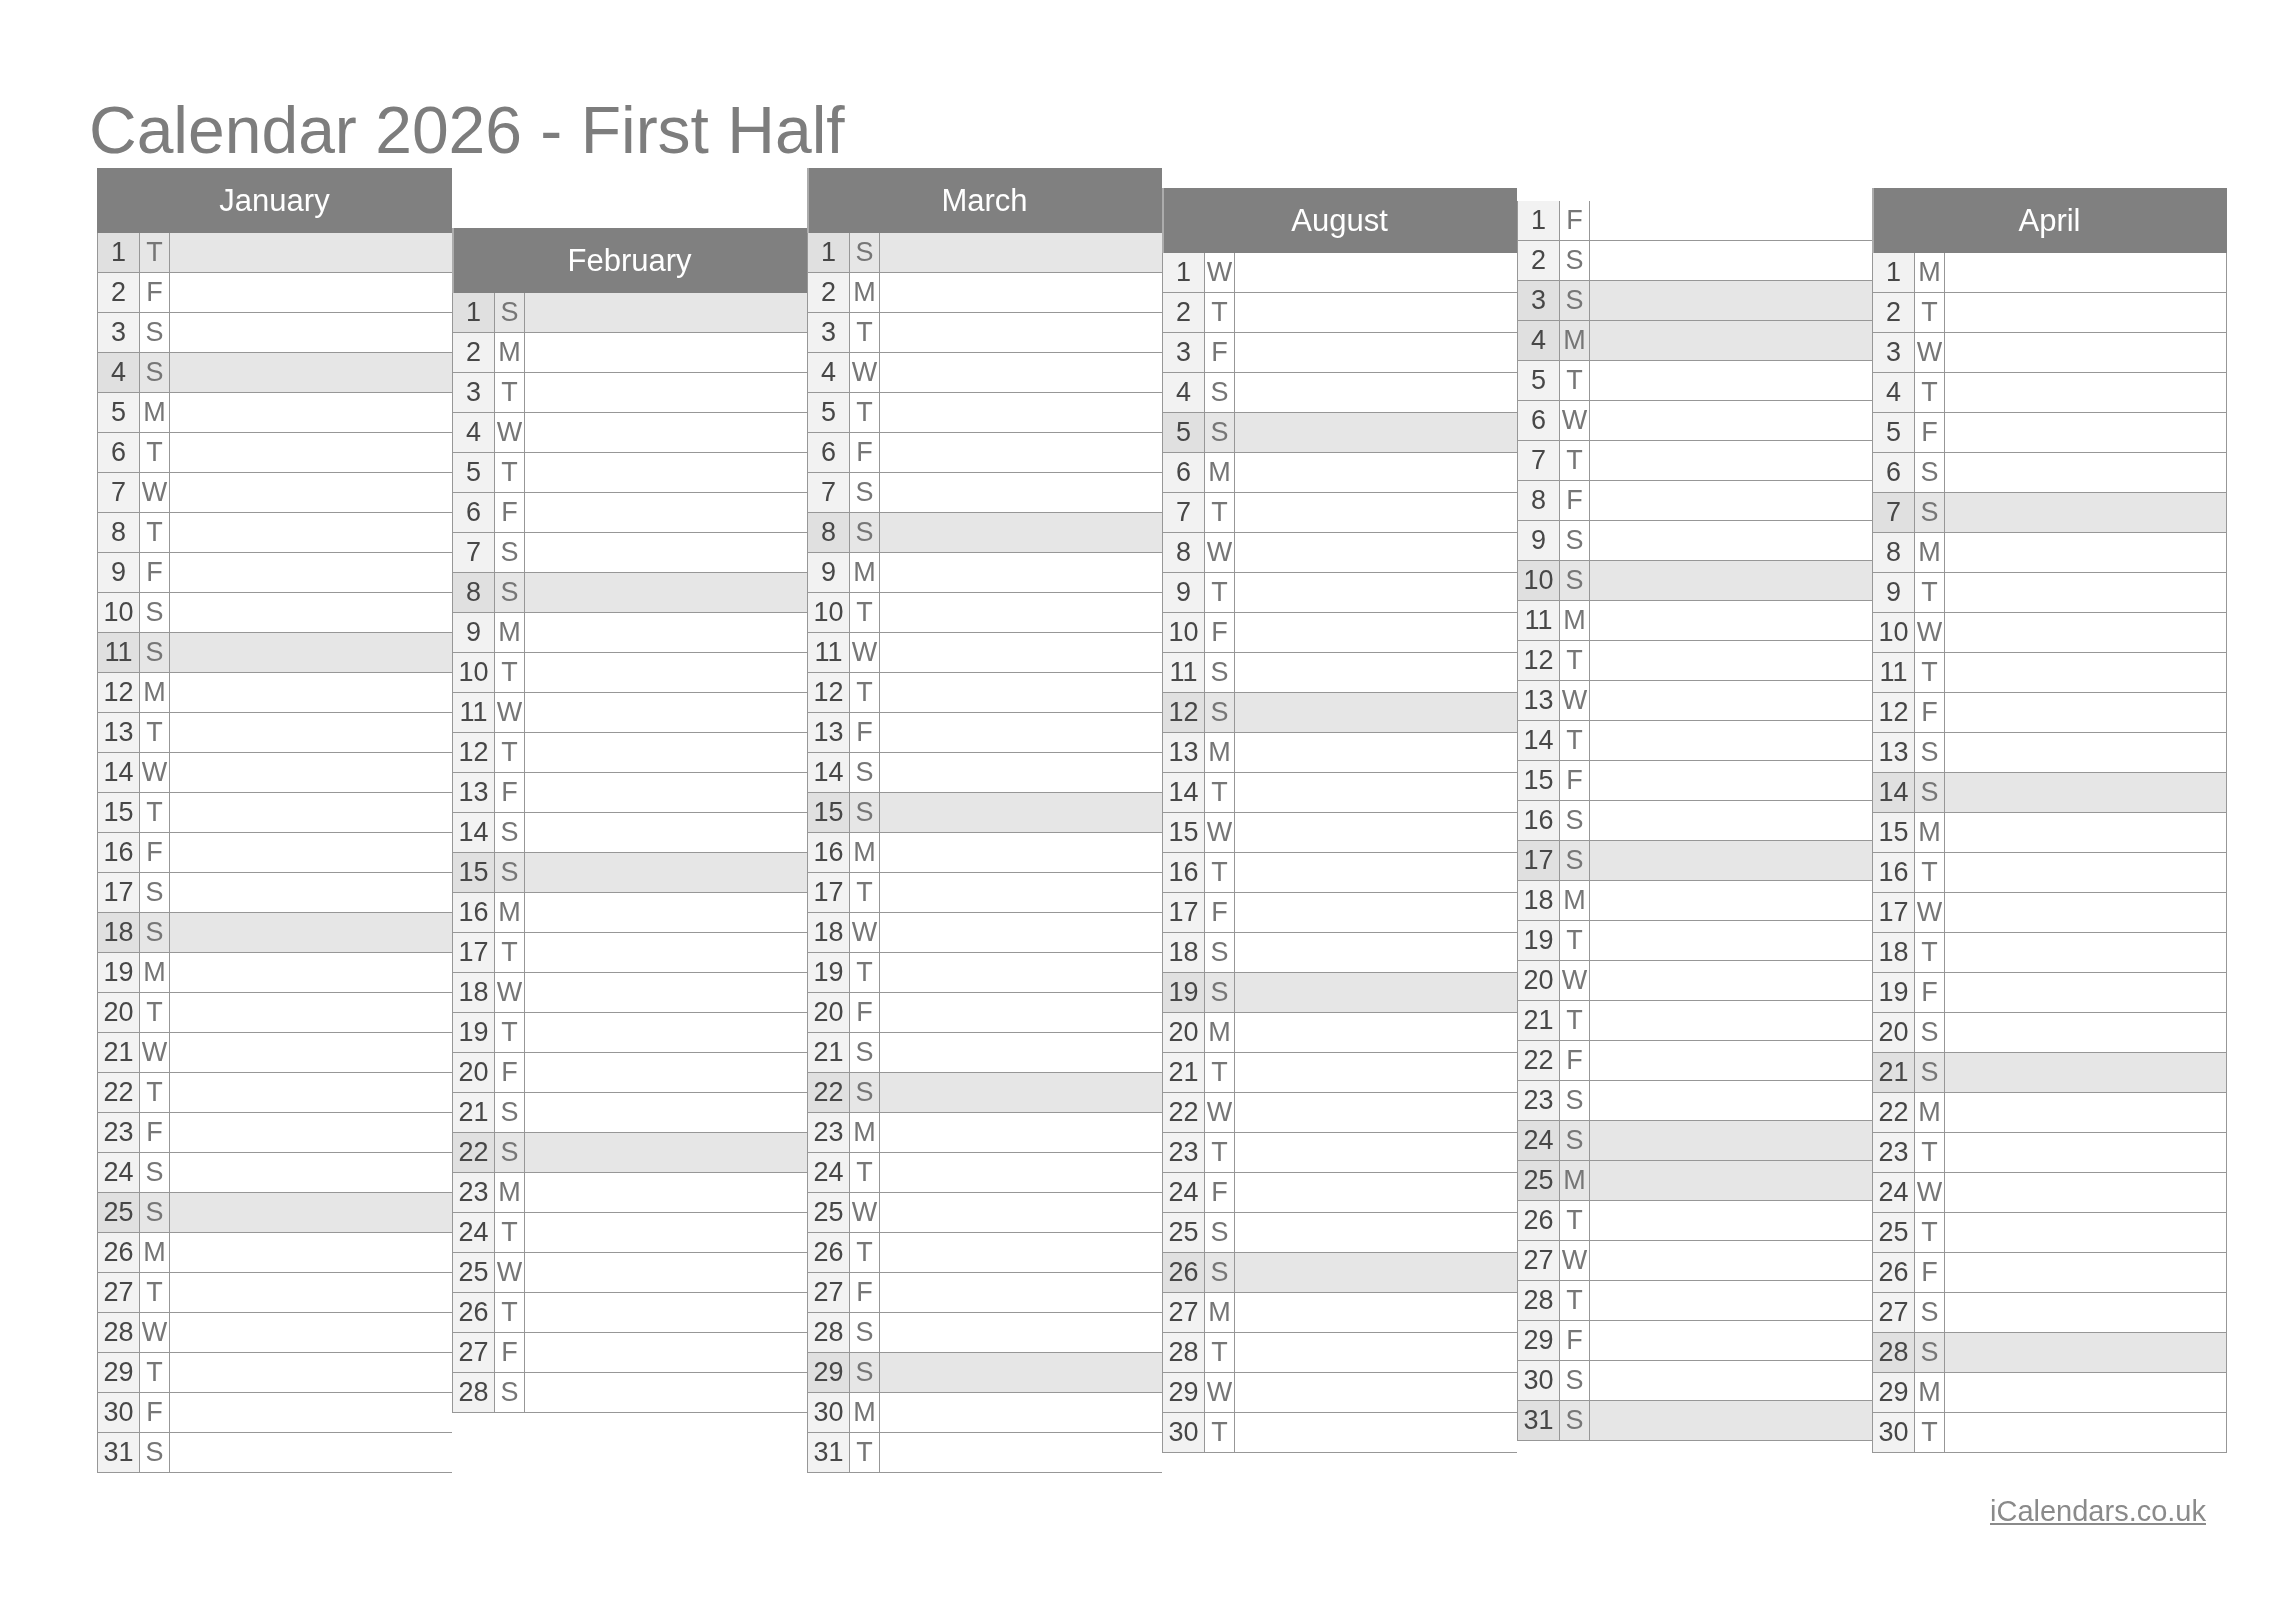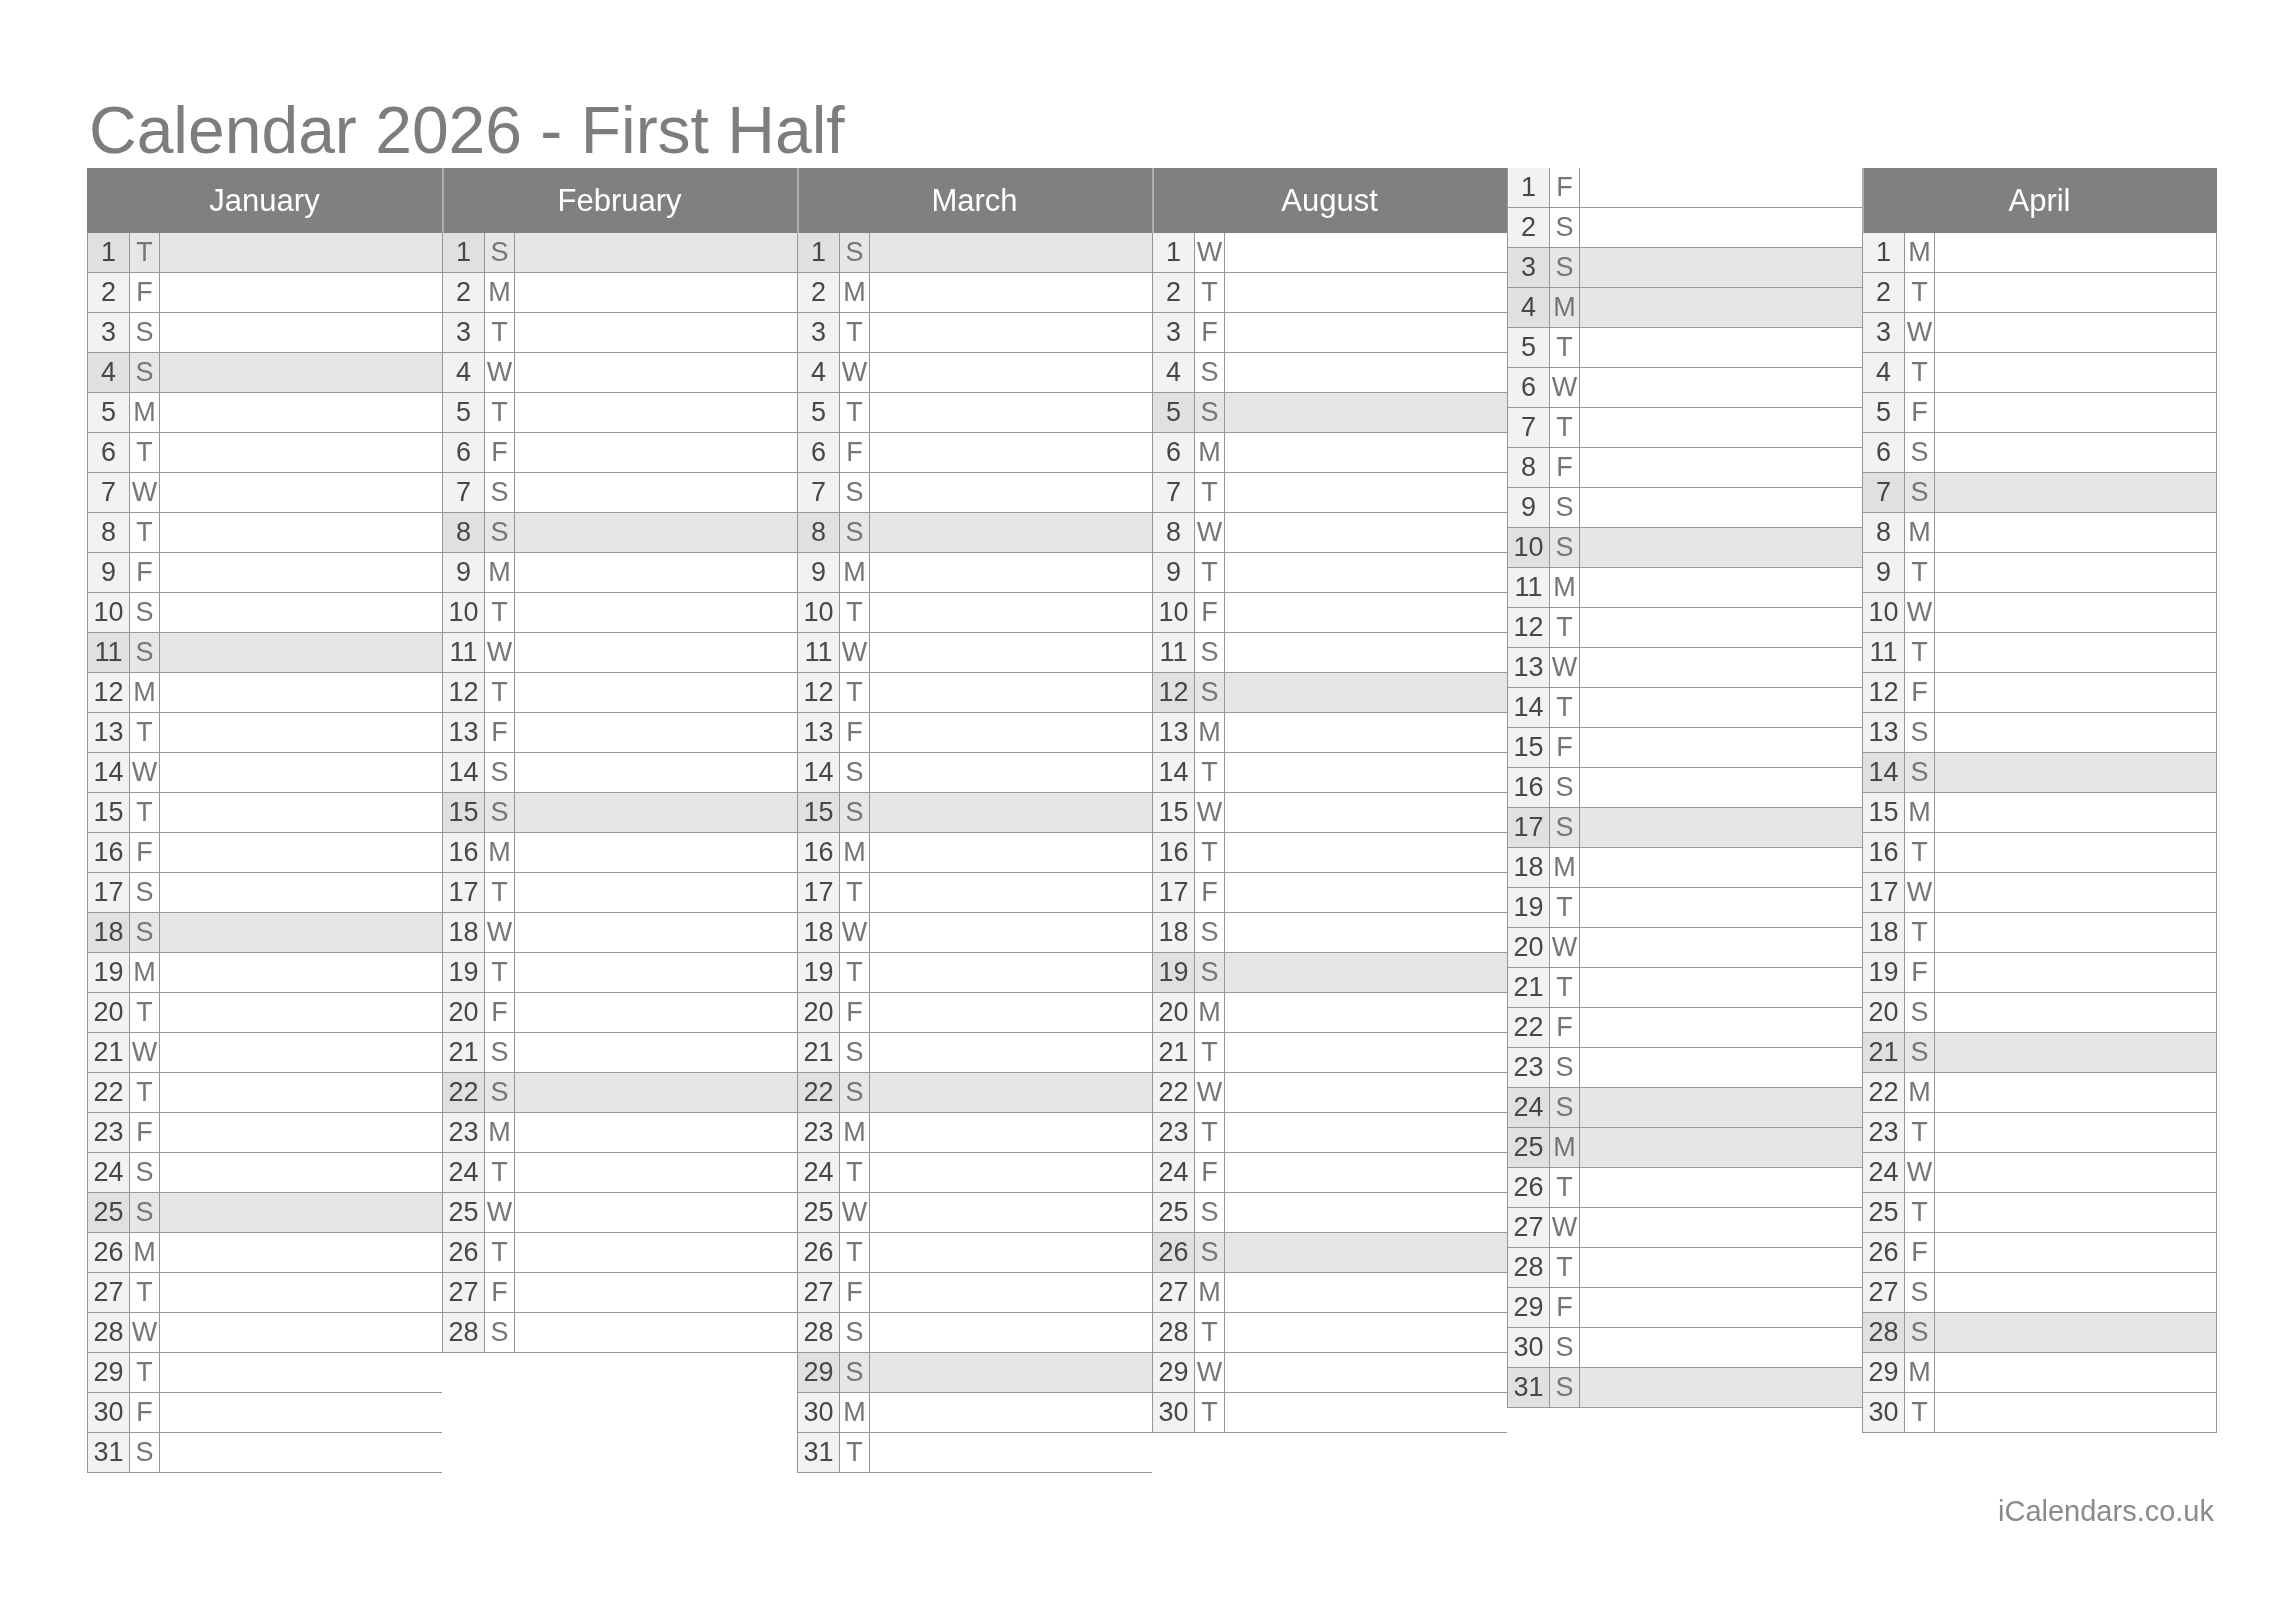--- a/index.html
+++ b/index.html
@@ -21,24 +21,24 @@
     margin: 12px;
     font-size: 66px;
     line-height: 1;
     font-weight: 400;
     letter-spacing: 0;
     color: var(--title-text, #7d7d7d);
     white-space: nowrap;
   }
   .calendar {
     position: absolute;
-    left: 63px;
+    left: 73px;
     top: 168px;
     display: flex;
-    align-items: flex-start;
+    align-items: center;
     padding-left: 24px;
   }
   .month {
     flex: 0 0 355px;
     width: 355px;
   }
   .month-header {
     height: 65px;
     background: var(--header-bg, #808080);
     color: var(--header-text, #ffffff);
@@ -90,24 +90,25 @@
   .day-row.hl .cell.num {
     background: var(--highlight-number-bg, #e0e0e0);
   }
   .day-row.hl .cell.dow,
   .day-row.hl .cell.note {
     background: var(--highlight-bg, #e6e6e6);
   }
   .footer {
     position: absolute;
     top: 1495px;
-    right: 70px;
+    right: 78px;
     font-size: 29px;
     color: var(--footer-text, #8a8a8a);
     white-space: nowrap;
+    text-decoration: underline;
   }
 </style>
 </head>
 <body>
 
 <main class="page">
   <h1 class="title">Calendar 2026 - First Half</h1>
   <section class="calendar" id="calendar">
       <div class="month">
         <div class="month-header">January</div>

